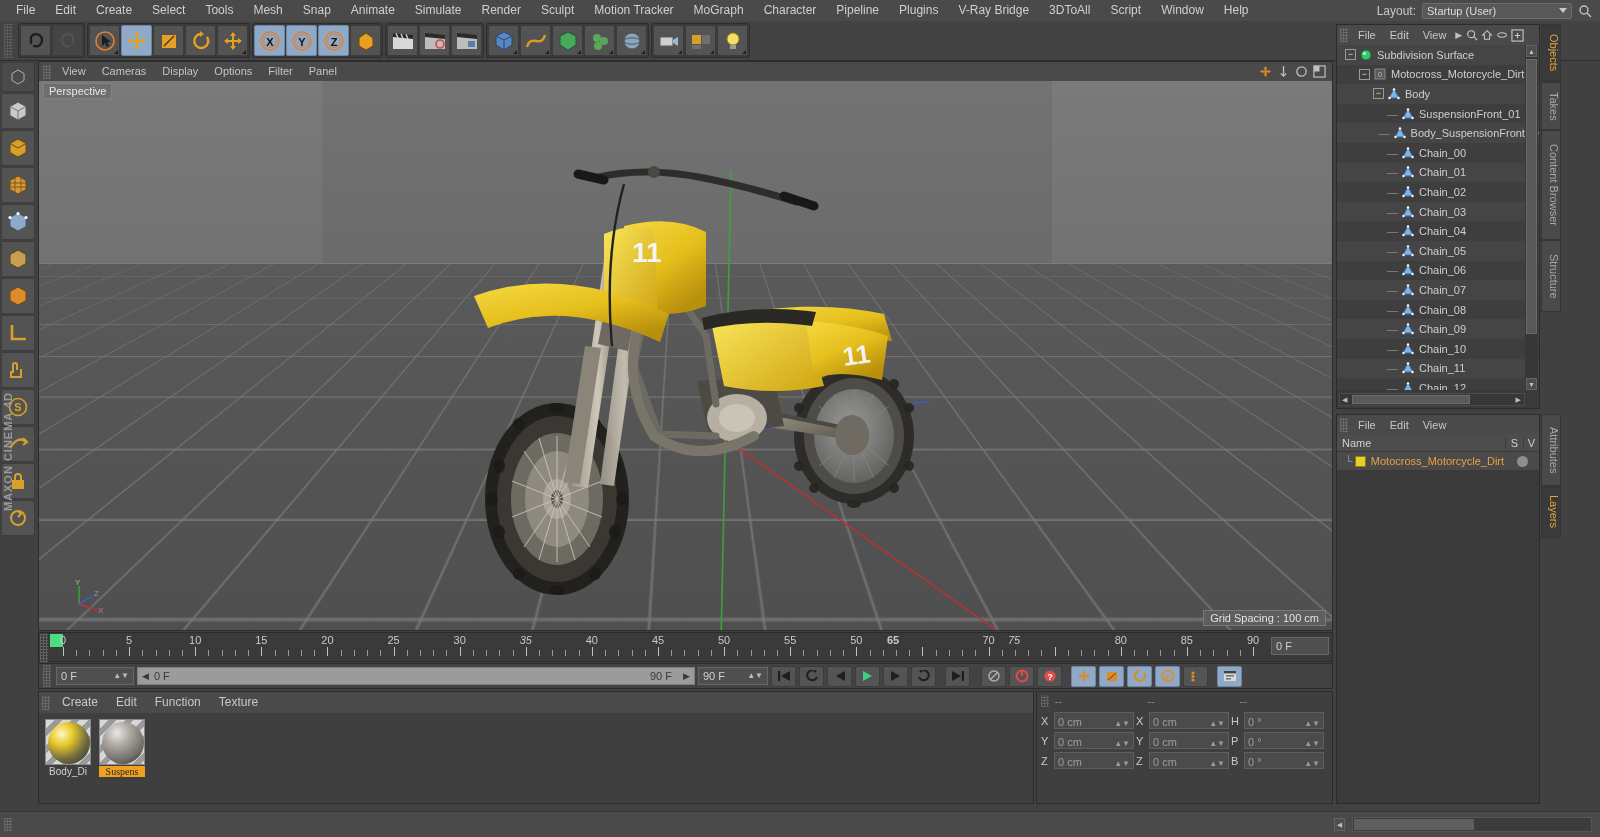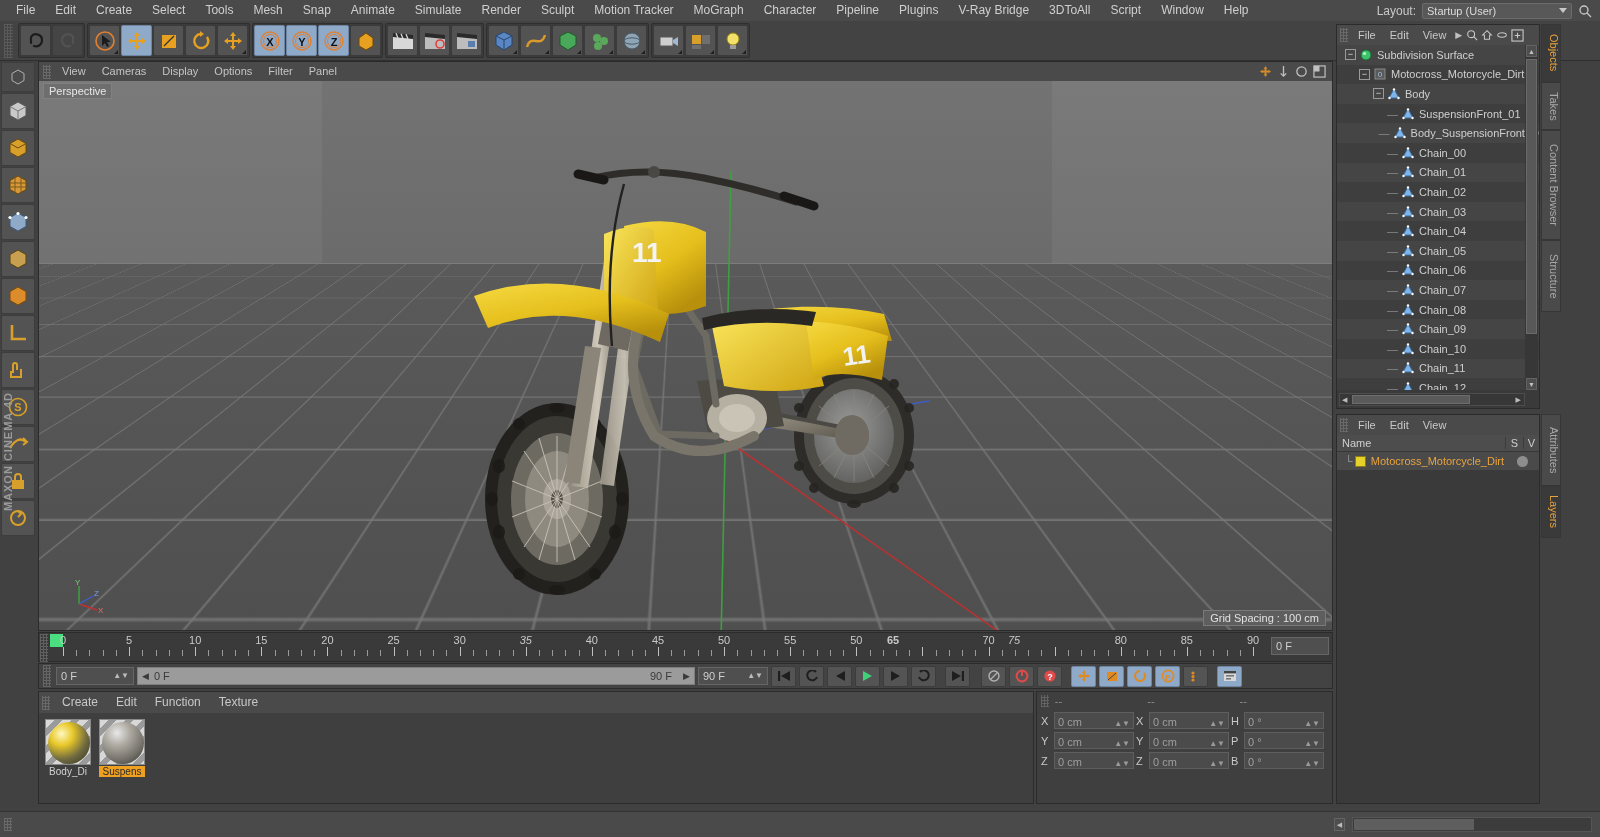--- a/index.html
+++ b/index.html
@@ -97,21 +97,21 @@
      border:1px solid #2b2b2b;}
   .mm-menu { height:21px; background:#4a4a4a; display:flex; align-items:center; padding-left:3px;}
   .mm-menu .mi { padding:0 9px; font-size:12px; color:#c8c8c8; line-height:21px;}
   .mm-body { padding:6px 0 0 6px; display:flex; gap:8px;}
   .mat { width:46px; }
   .mat .sw { width:46px; height:46px; border:1px solid #8a8a8a; position:relative; overflow:hidden;
      background:repeating-linear-gradient(135deg,#d8d8d8 0 6px,#9a9a9a 6px 12px);}
   .mat .sw .ball { position:absolute; left:2px; top:2px; width:42px; height:42px; border-radius:50%;}
   .mat .nm { font-size:10px; color:#d2d2d2; text-align:center; white-space:nowrap; overflow:hidden;
      width:46px; margin-top:1px;}
-  .mat.sel .nm { background:#f0a020; color:#2a2a2a;}
+  .mat.sel .nm { background:#f0a020; color:#2a2a2a;font-family:Liberation Serif, serif;}
 
   
   .coords { position:absolute; left:1036px; top:691px; width:297px; height:113px; background:#3f3f3f;
      border:1px solid #2b2b2b;}
   .co-head { height:18px; display:flex; align-items:center; padding-left:4px; gap:0; color:#8f8f8f; font-size:11px;}
   .co-head .g { width:8px;height:12px;
       background: repeating-linear-gradient(0deg,#888 0 1px,transparent 1px 3px),
                   repeating-linear-gradient(90deg,#888 0 1px,transparent 1px 3px); opacity:.5; margin-right:6px;}
   .co-head span { width:94px; }
   .co-row { display:flex; align-items:center; height:19px; margin:1px 0 0 4px; gap:2px;}

